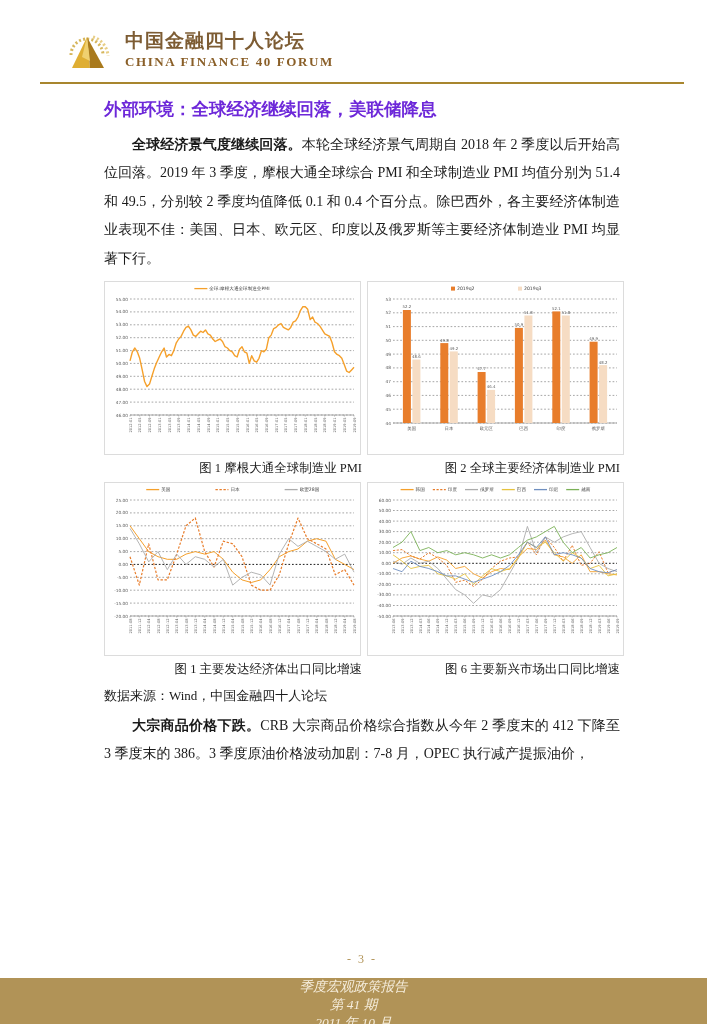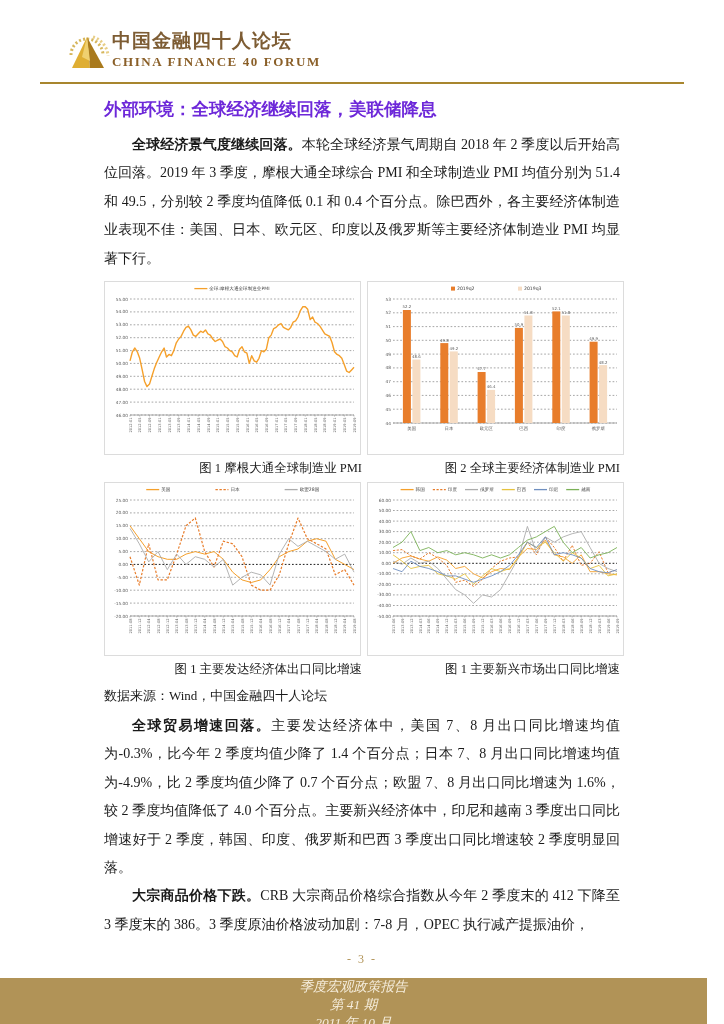--- a/index.html
+++ b/index.html
@@ -1,18 +1,18 @@
 <!DOCTYPE html>
 <html><head>
 <meta charset="utf-8">
 <style>
   html,body{margin:0;padding:0;background:#888;}
   .page{width:724px;height:1024px;position:relative;background:#ffffff;overflow:hidden;
         font-family:"Liberation Serif","DejaVu Serif",serif;color:#1a1a1a;margin:0 auto;}
-  .header{padding:25px 0 0 64px;display:flex;align-items:center;gap:2px;}
+  .header{padding:25px 0 0 64px;display:flex;align-items:center;gap:15px;}
   .brand-cn{font-family:"Liberation Sans","DejaVu Sans",sans-serif;font-weight:bold;
             font-size:19px;color:#7d5c33;letter-spacing:1px;line-height:22px;}
   .brand-en{font-family:"Liberation Serif",serif;font-weight:bold;font-size:13px;
             color:#8a5f28;letter-spacing:1.6px;margin-top:2px;}
   .rule{margin:7px 40px 0;height:2px;background:#a8862e;}
   .content{margin:13px 104px 0;width:516px;}
   h1.title{font-family:"Liberation Sans","DejaVu Sans",sans-serif;font-size:17.5px;
            margin:6px 0 10px;color:#6d28d9;}
   p.para{font-size:14px;line-height:28.4px;text-align:justify;text-indent:2em;margin:0;}
   p.para b{font-weight:bold;}
@@ -376,26 +376,25 @@
             <polyline points="25.0,67.6 34.0,66.6 42.9,72.9 51.9,76.1 60.8,69.7 69.8,75.0 78.8,82.4 87.7,99.3 96.7,97.1 105.6,103.5 114.6,96.1 123.6,85.5 132.5,78.2 141.5,75.0 150.4,73.9 159.4,59.2 168.4,71.8 177.3,53.9 186.3,64.5 195.2,78.2 204.2,62.3 213.2,82.4 222.1,80.3 231.1,68.7 240.0,89.8 249.0,86.6" fill="none" stroke="#e87d2b" stroke-width="1" stroke-dasharray="2.2,1.5" stroke-linejoin="round"></polyline>
             <polyline points="25.0,78.2 34.0,81.3 42.9,75.0 51.9,80.3 60.8,78.2 69.8,85.5 78.8,96.1 87.7,106.6 96.7,111.9 105.6,120.3 114.6,111.9 123.6,114.0 132.5,106.6 141.5,90.8 150.4,75.0 159.4,43.4 168.4,69.7 177.3,53.9 186.3,59.2 195.2,53.9 204.2,50.7 213.2,48.6 222.1,64.5 231.1,80.3 240.0,85.5 249.0,88.7" fill="none" stroke="#acacac" stroke-width="0.9" stroke-dasharray="none" stroke-linejoin="round"></polyline>
             <polyline points="25.0,71.8 34.0,78.2 42.9,85.5 51.9,83.4 60.8,82.4 69.8,90.8 78.8,92.9 87.7,96.1 96.7,90.8 105.6,101.4 114.6,92.9 123.6,85.5 132.5,88.7 141.5,85.5 150.4,75.0 159.4,59.2 168.4,64.5 177.3,59.2 186.3,69.7 195.2,78.2 204.2,69.7 213.2,75.0 222.1,85.5 231.1,82.4 240.0,92.9 249.0,90.8" fill="none" stroke="#e6c33f" stroke-width="0.9" stroke-dasharray="none" stroke-linejoin="round"></polyline>
             <polyline points="25.0,85.5 34.0,88.7 42.9,78.2 51.9,83.4 60.8,85.5 69.8,88.7 78.8,92.9 87.7,92.9 96.7,96.1 105.6,99.3 114.6,96.1 123.6,92.9 132.5,88.7 141.5,82.4 150.4,71.8 159.4,59.2 168.4,64.5 177.3,53.9 186.3,71.8 195.2,69.7 204.2,71.8 213.2,75.0 222.1,85.5 231.1,88.7 240.0,89.8 249.0,86.6" fill="none" stroke="#6f8fc0" stroke-width="0.9" stroke-dasharray="none" stroke-linejoin="round"></polyline>
             <polyline points="25.0,64.5 34.0,59.2 42.9,48.6 51.9,67.6 60.8,64.5 69.8,69.7 78.8,67.6 87.7,71.8 96.7,69.7 105.6,71.8 114.6,75.0 123.6,71.8 132.5,75.0 141.5,71.8 150.4,64.5 159.4,57.1 168.4,53.9 177.3,48.6 186.3,43.4 195.2,59.2 204.2,69.7 213.2,64.5 222.1,75.0 231.1,71.8 240.0,69.7 249.0,64.5" fill="none" stroke="#7bb157" stroke-width="0.9" stroke-dasharray="none" stroke-linejoin="round"></polyline>
           </svg>
       </figure>
     </div>
     <div class="captions-row">
       <div class="cap">图 1 主要发达经济体出口同比增速</div>
-      <div class="cap">图 1 主要新兴市场出口同比增速</div>
+      <div class="cap">图 6 主要新兴市场出口同比增速</div>
     </div>
 
     <div class="source">数据来源：Wind，中国金融四十人论坛</div>
 
-    <p class="para"><b>全球贸易增速回落。</b><span>主要发达经济体中，美国 7、8 月出口同比增速均值为-0.3%，比今年 2 季度均值少降了 1.4 个百分点；日本 7、8 月出口同比增速均值为-4.9%，比 2 季度均值少降了 0.7 个百分点；欧盟 7、8 月出口同比增速为 1.6%，较 2 季度均值降低了 4.0 个百分点。主要新兴经济体中，印尼和越南 3 季度出口同比增速好于 2 季度，韩国、印度、俄罗斯和巴西 3 季度出口同比增速较 2 季度明显回落。</span></p>
 
     <p class="para"><b>大宗商品价格下跌。</b><span>CRB 大宗商品价格综合指数从今年 2 季度末的 412 下降至 3 季度末的 386。3 季度原油价格波动加剧：7-8 月，OPEC 执行减产提振油价，</span></p>
   </main>
 
   <div class="page-number">- 3 -</div>
 
   <footer class="footer-bar">
     <span>季度宏观政策报告</span>
     <span>第 41 期</span>
     <span>2011 年 10 月</span>

